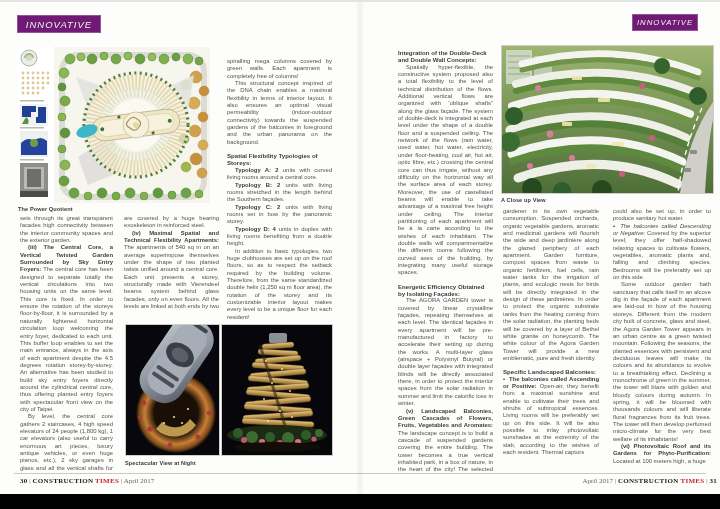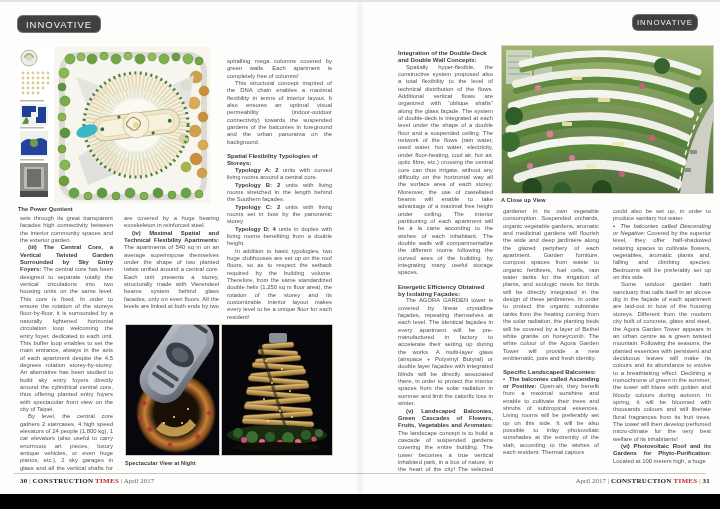--- a/index.html
+++ b/index.html
@@ -7,22 +7,22 @@
     width:720px;height:509px;position:relative;overflow:hidden;
     background:#ffffff;font-family:"Liberation Sans",sans-serif;
   }
   .spread{position:absolute;left:0;top:0;width:720px;height:494px;background:#fdfdfc;border-top:2px solid #e3e3e3;}
   .gutter{position:absolute;left:356px;top:0;width:8px;height:494px;
     background:linear-gradient(90deg,rgba(0,0,0,0) 0%,rgba(0,0,0,0.05) 50%,rgba(0,0,0,0) 100%);}
   .bottom-bar{position:absolute;left:0;bottom:0;width:720px;height:15px;background:#000;}
 
   .badge{
     position:absolute;display:flex;align-items:center;justify-content:center;
-    background:#404040;color:#eef8ec;border-radius:6px;
-    letter-spacing:1px;font-weight:400;box-shadow:inset 0 0 0 1px rgba(255,255,255,.25);
+    background:#701a75;color:#eef8ec;border-radius:0;
+    letter-spacing:1px;font-weight:400;box-shadow:inset 0 0 0 1px rgba(255,255,255,.25);font-style:italic;
   }
   .badge-left{left:17px;top:13px;width:84px;height:18px;font-size:9.5px;}
   .badge-right{left:632px;top:12px;width:66px;height:17px;font-size:7.8px;}
 
   .fig{position:absolute;margin:0;padding:0;}
   .fig svg{display:block;}
   .fig-frame{border:1px solid #cfcfc8;}
   .fig-caption{font-size:5.6px;font-weight:700;color:#3a3a3a;margin-top:3px;letter-spacing:.1px;}
 
   .col{position:absolute;font-size:5.9px;line-height:7.35px;color:#525252;overflow:hidden;}
@@ -32,21 +32,21 @@
   .para.heading:first-child{margin-top:0;}
   .para b{color:#3c3c3c;}
   .para i{color:#4a4a4a;}
   .para .bullet-dot{font-weight:700;color:#3c3c3c;padding-right:2px;}
 
   .rule{position:absolute;left:14px;right:14px;top:471px;border-top:1px solid #c9c9c9;height:0;}
   .footer{position:absolute;top:475px;font-family:"Liberation Serif",serif;font-size:7px;color:#666;white-space:nowrap;text-align:right;}
   .footer b{color:#1c1c1c;letter-spacing:.3px;}
   .footer .accent{color:#c0272d;font-weight:700;letter-spacing:.3px;}
   .footer-left{left:20px;}
-  .footer-right{right:10px;text-align:right;}
+  .footer-right{right:3px;text-align:right;}
 </style>
 </head>
 <body>
 
 <div class="spread">
 
   <div class="badge badge-left">INNOVATIVE</div>
   <div class="badge badge-right">INNOVATIVE</div>
 
   <figure class="fig" style="left:18px;top:45px;width:192px;">

